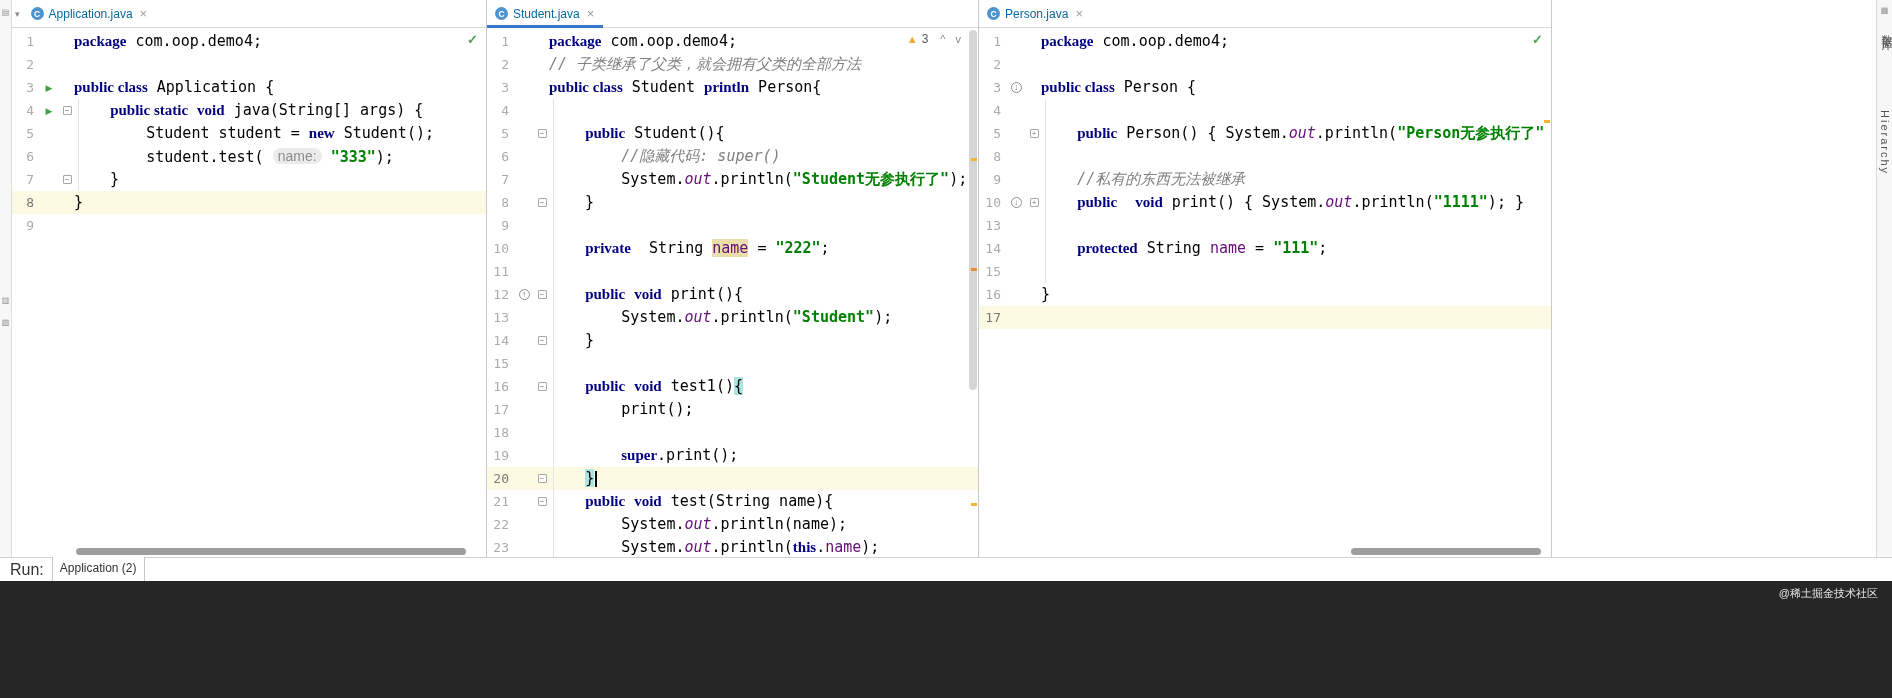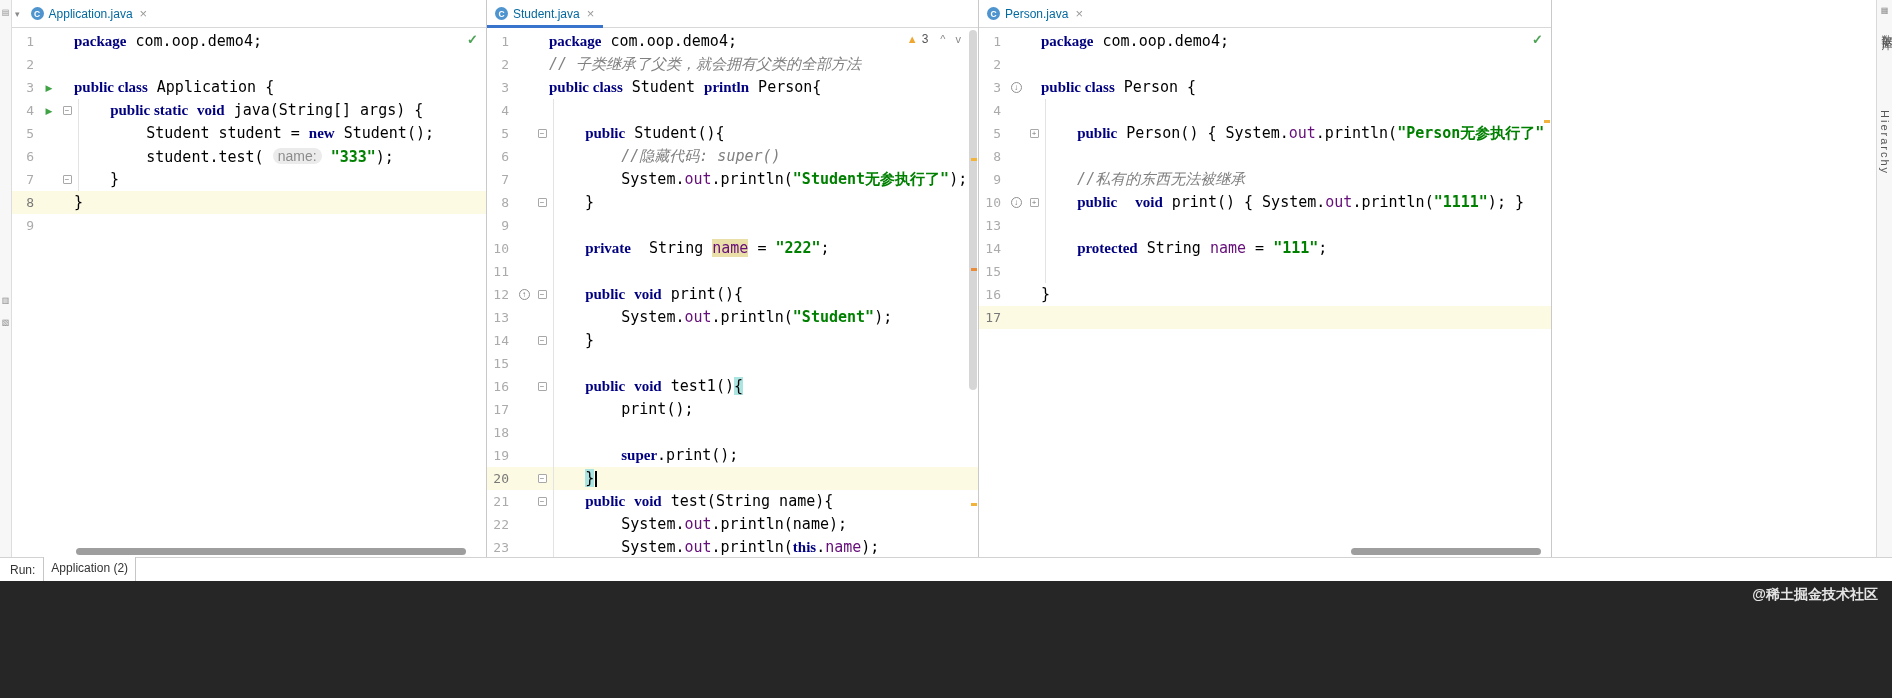--- a/index.html
+++ b/index.html
@@ -38,21 +38,21 @@
   .g-ovr { width:11px; height:11px; border:1px solid #8F8F8F; border-radius:50%; color:#707070; font-size:8px;
            display:flex; align-items:center; justify-content:center; cursor:pointer; background:#fff; }
   .g-fold { width:9px; height:9px; border:1px solid #A8A8A8; border-radius:1px; color:#777; font-size:8px; line-height:7px;
             display:flex; align-items:center; justify-content:center; background:#fff; cursor:pointer; }
 
   .tk-k { color:var(--kw,#000080); font-weight:bold;font-family:Liberation Serif, serif; }
   .tk-p { color:#000; }
   .tk-s { color:var(--str,#008000); font-weight:bold; }
   .tk-c { color:var(--com,#808080); font-style:italic; }
   .tk-fd { color:var(--fld,#660E7A); }
-  .tk-sf { color:var(--fld,#660E7A); }
+  .tk-sf { color:var(--fld,#660E7A); font-style:italic; }
   .tk-fh { color:var(--fld,#660E7A); background:var(--fldhl,#EBDFA9); }
   .tk-bm { background:var(--brace,#ACE4E1); }
   .tk-h { background:#EBEBEB; color:#8C8C8C; border-radius:8px; padding:0 5px;
           font-family:"Liberation Sans",sans-serif; font-size:14px; vertical-align:1px; }
   .caret { display:inline-block; width:2px; height:16px; background:#000; vertical-align:middle; margin-left:1px; }
 
   .indent-guide { position:absolute; width:1px; background:#E3E3E3; }
   .check { position:absolute; top:4px; right:8px; color:var(--ok,#4DA356); font-size:13px; font-weight:bold; cursor:pointer; }
   .warnbox { position:absolute; top:4px; right:14px; display:flex; align-items:center; gap:4px; cursor:pointer; }
   .warnbox .tri { color:var(--warn,#F0A732); font-size:11px; }
@@ -65,28 +65,28 @@
 
   .blank-panel { width:324px; background:#fff; }
 
   .right-strip { width:16px; background:#F7F7F7; border-left:1px solid #D9D9D9; position:relative; }
   .right-strip .strip-icon { font-size:8px; }
   .vlabel { position:absolute; left:2px; writing-mode:vertical-rl; text-orientation:mixed;
             font-size:11px; color:#555; letter-spacing:2px; cursor:pointer; }
 
   
   .bottom-bar { height:24px; border-top:1px solid #D2D2D2; background:#fff; display:flex; align-items:center; }
-  .run-label { font-size:12px; color:#333; margin:0 8px 0 10px; }
+  .run-label { font-size:16px; color:#333; margin:0 8px 0 10px; }
   .run-tab { display:flex; align-items:center; gap:5px; border:1px solid #C6C6C6; background:#fff; padding:1px 7px; cursor:pointer;flex-direction:column; }
   .run-config-icon { width:10px; height:10px; border-radius:2px; background:#5B84C4; }
   .run-tab-label { font-size:12px; color:#333; }
   .run-tab-close { color:#9A9A9A; font-size:12px; }
 
   .dark-band { flex:1; background:var(--band,#262626); position:relative; }
-  .watermark { position:absolute; top:5px; right:14px; color:rgba(255,255,255,0.88); font-size:14px;font-weight:bold; }
+  .watermark { position:absolute; top:5px; right:14px; color:rgba(255,255,255,0.88); font-size:11px; }
 </style>
 </head>
 <body>
 
 <div class="app">
 
   <div class="main-row">
 
     <aside class="left-strip">
       <span class="strip-icon" style="top:8px">▤</span>

